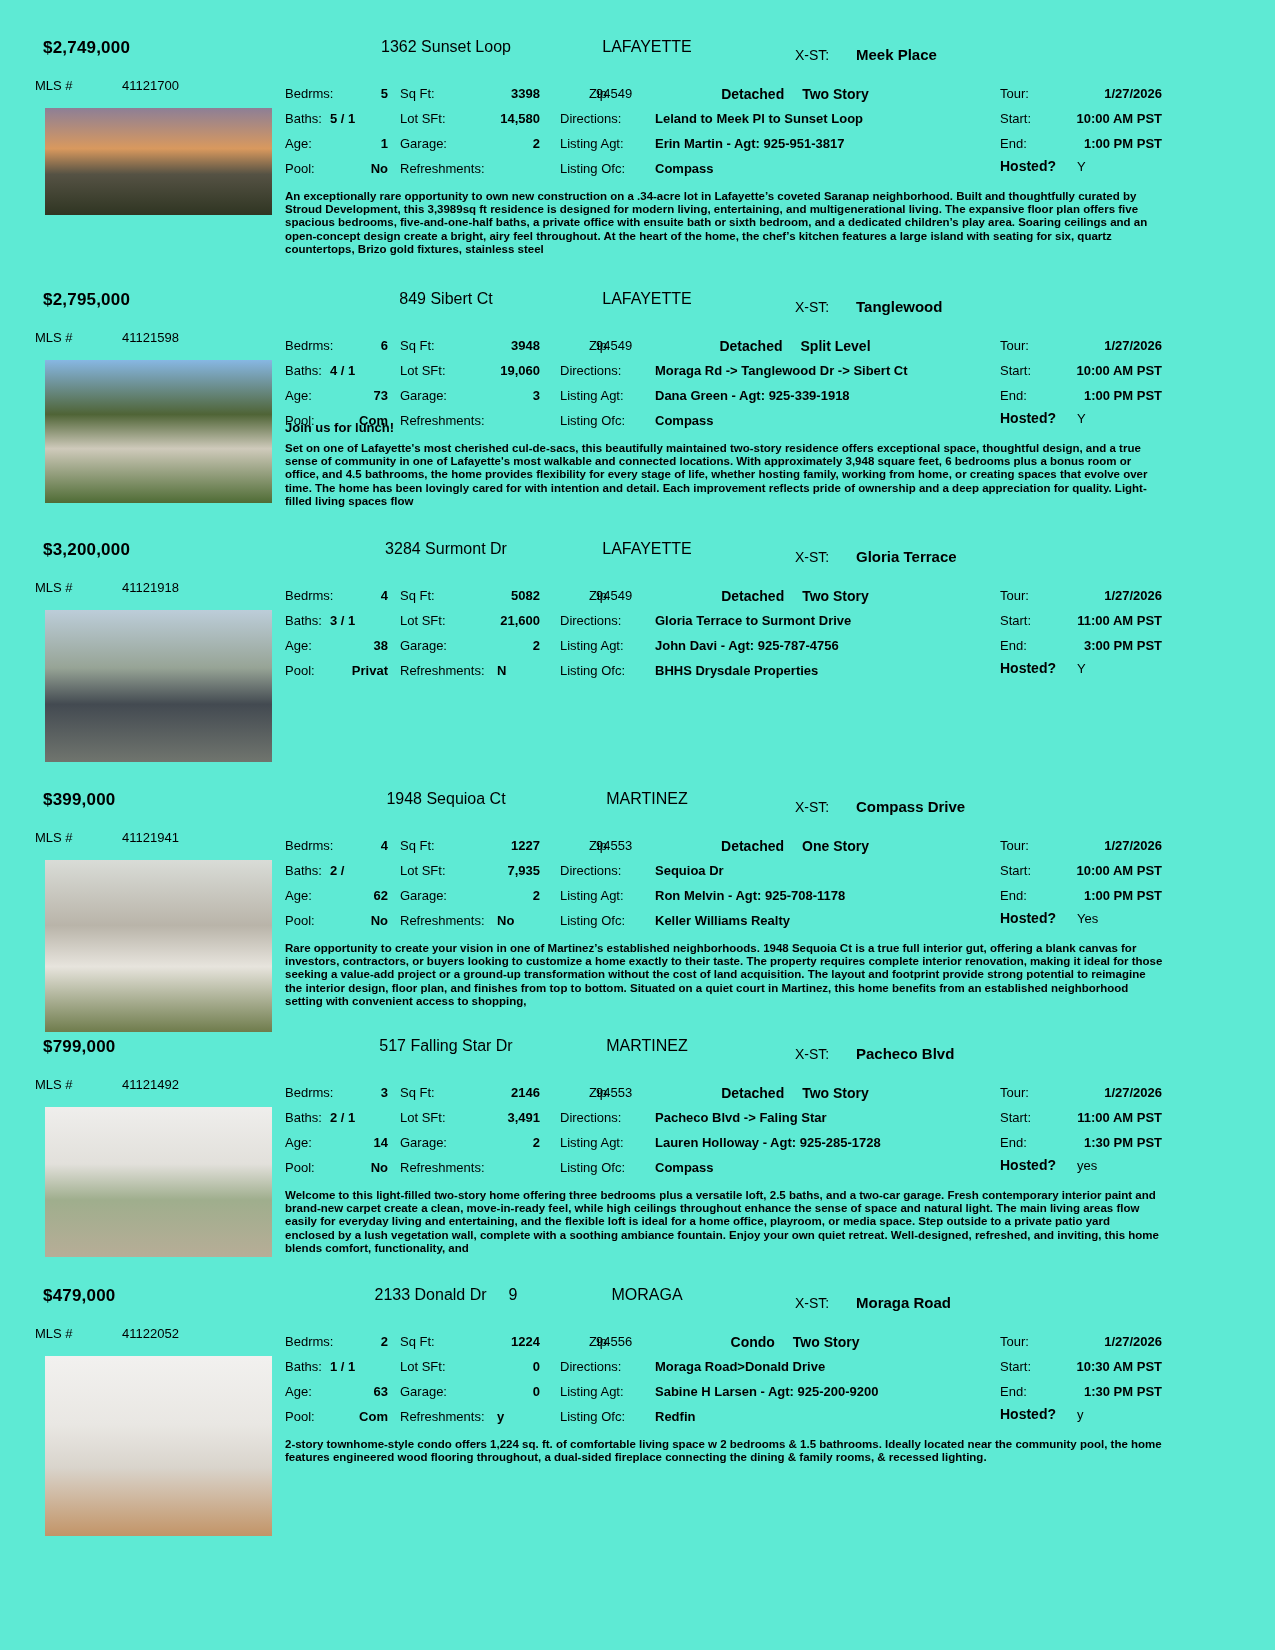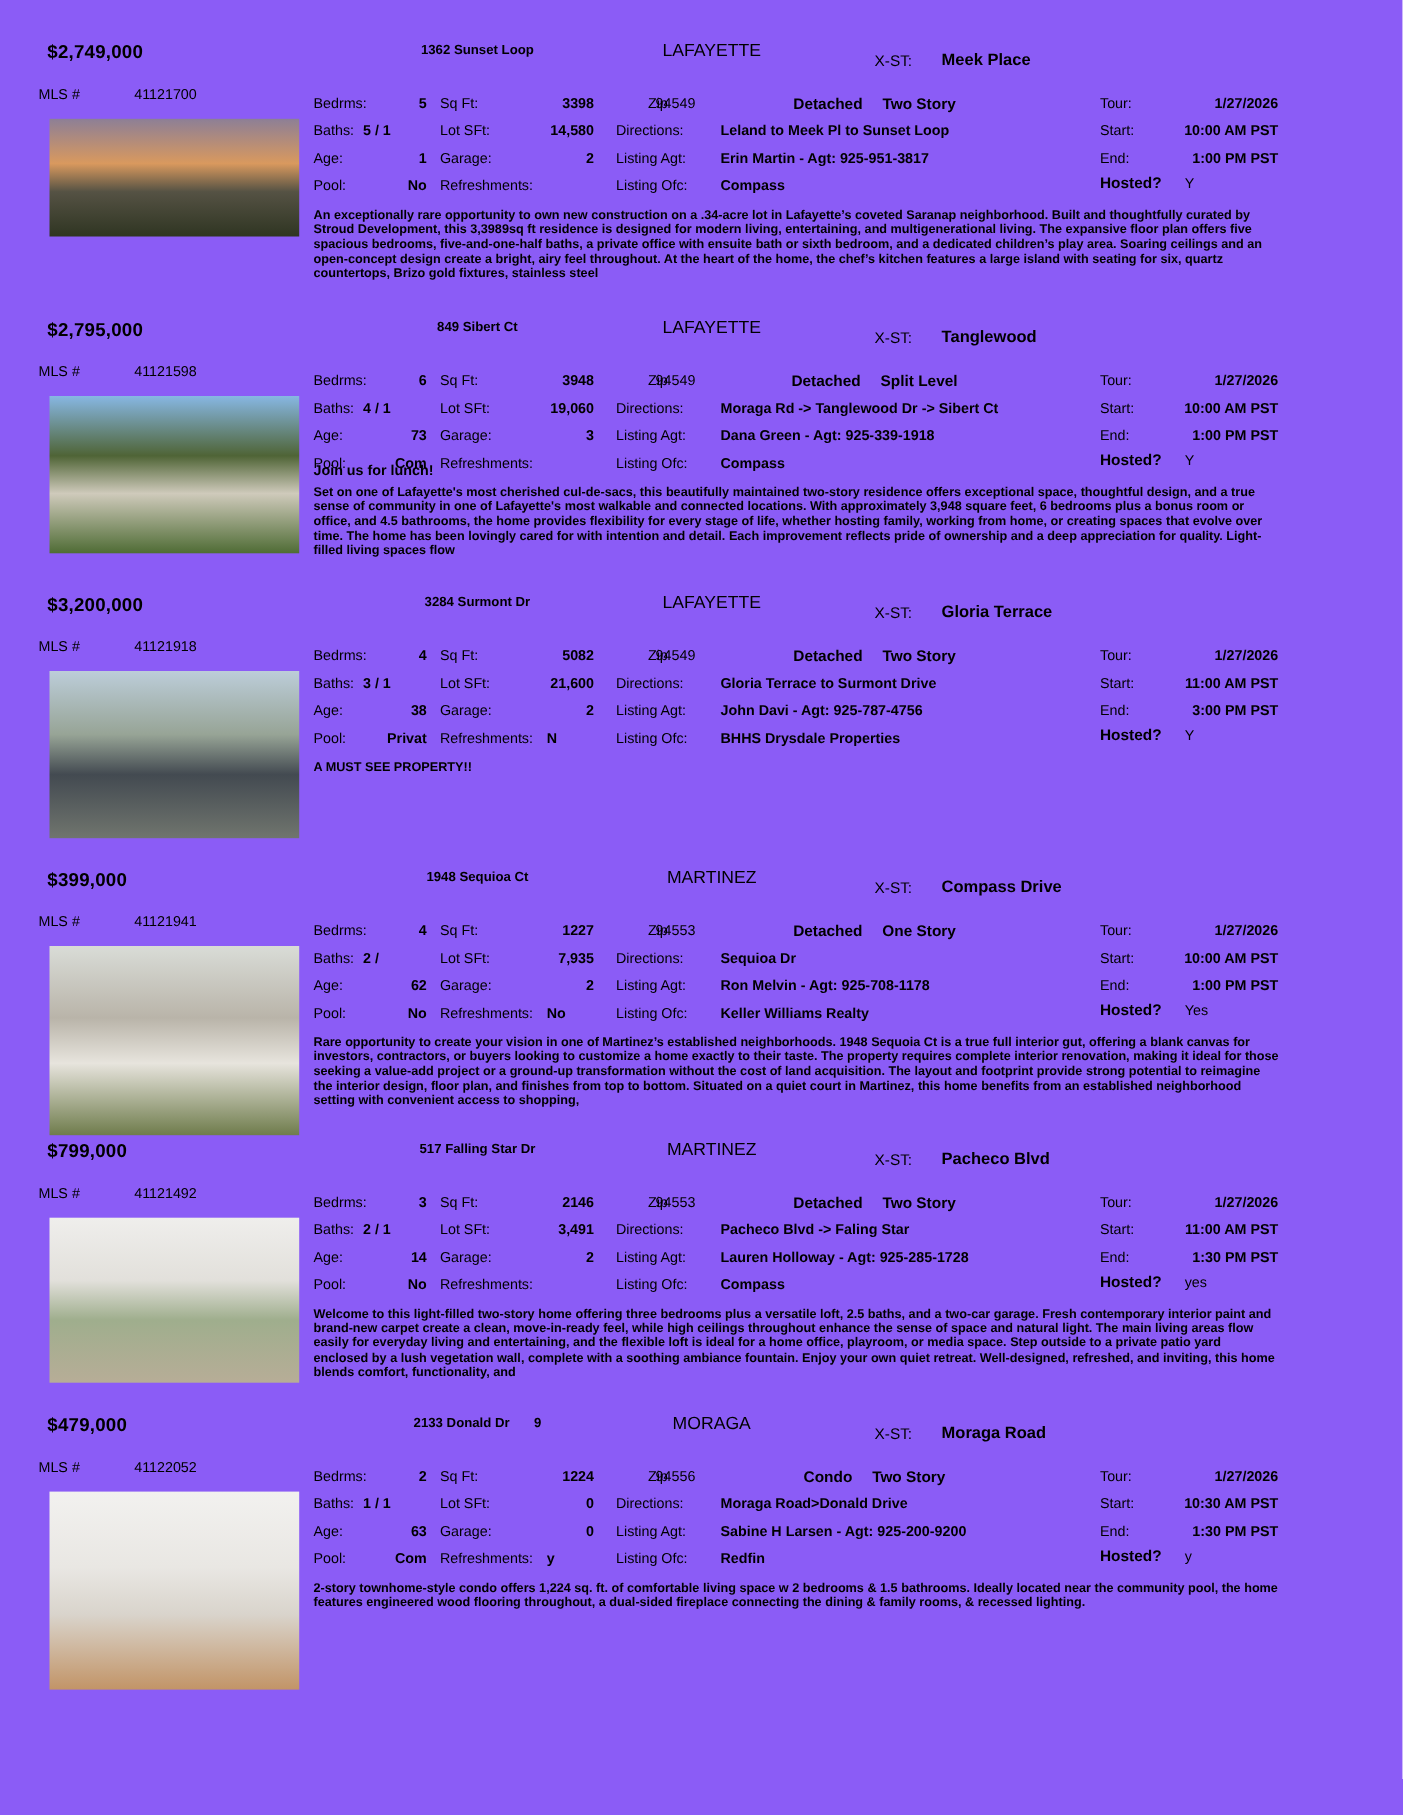--- a/index.html
+++ b/index.html
@@ -1,32 +1,32 @@
 <!DOCTYPE html>
 <html><head>
 <meta charset="utf-8">
 <style>
   html,body{margin:0;padding:0;background:#ffffff;}
   #page{
     position:relative;
     width:1275px;
     height:1650px;
-    background:#8b5cf6;
+    background:#5eead4;
     font-family:"Liberation Sans", sans-serif;
     color:#000;
     overflow:hidden;
   }
   #listings{position:absolute;left:0;top:30px;width:1275px;}
   .listing{position:relative;width:1275px;}
   .abs{position:absolute;white-space:nowrap;}
   .l-price{left:43px;top:8px;font-size:17px;font-weight:bold;letter-spacing:.2px;}
   .l-mls-label{left:35px;top:48px;font-size:13px;}
   .l-mls-value{left:122px;top:48px;font-size:13px;}
   .l-photo{position:absolute;left:45px;top:78px;width:227px;border:0;}
-  .l-address-box{left:289px;top:8px;width:290px;text-align:center;font-size:12px;font-weight:bold;white-space:nowrap;}
+  .l-address-box{left:301px;top:8px;width:290px;text-align:center;font-size:16px;font-weight:normal;white-space:nowrap;}
   .l-unit{margin-left:22px;}
   .l-city{left:567px;top:8px;width:160px;text-align:center;font-size:16px;font-weight:normal;}
   .l-xst-label{left:795px;top:17px;font-size:14px;}
   .l-xst-value{left:856px;top:16px;font-size:15px;font-weight:bold;}
   .lab{font-size:13px;}
   .val{font-size:13px;font-weight:bold;}
   .r1{top:56px;} .r2{top:81px;} .r3{top:106px;text-align:center;} .r4{top:131px;}
   .cA-lab{left:285px;}
   .cA-val-num{left:318px;width:70px;text-align:right;}
   .cA-val-left{left:330px;}
@@ -199,21 +199,20 @@
 
     <div class="abs lab r4 cA-lab">Pool:</div>
     <div class="abs val r4 cA-val-num">Privat</div>
     <div class="abs lab r4 cB-lab">Refreshments:</div>
     <div class="abs val r4 cB-val-left">N</div>
     <div class="abs lab r4 cC-lab">Listing Ofc:</div>
     <div class="abs val r4 cC-val">BHHS Drysdale Properties</div>
     <div class="abs hosted-lab">Hosted?</div>
     <div class="abs hosted-val">Y</div>
 
-    <div class="l-remarks">A MUST SEE PROPERTY!!</div>
   </div>
 
   <div class="listing" style="height: 247px;">
     <div class="abs l-price">$399,000</div>
     <div class="abs l-mls-label lab">MLS #</div>
     <div class="abs l-mls-value">41121941</div>
     <div class="l-photo" title="winter exterior photo of one-story home with white garage door, bare trees and overcast sky" style="height: 172px; background: linear-gradient(rgb(217, 220, 215) 0%, rgb(185, 180, 169) 38%, rgb(231, 228, 221) 62%, rgb(111, 124, 76) 100%);"></div>
 
     <div class="abs l-address-box"><span>1948 Sequioa Ct</span></div>
     <div class="abs l-city">MARTINEZ</div>

